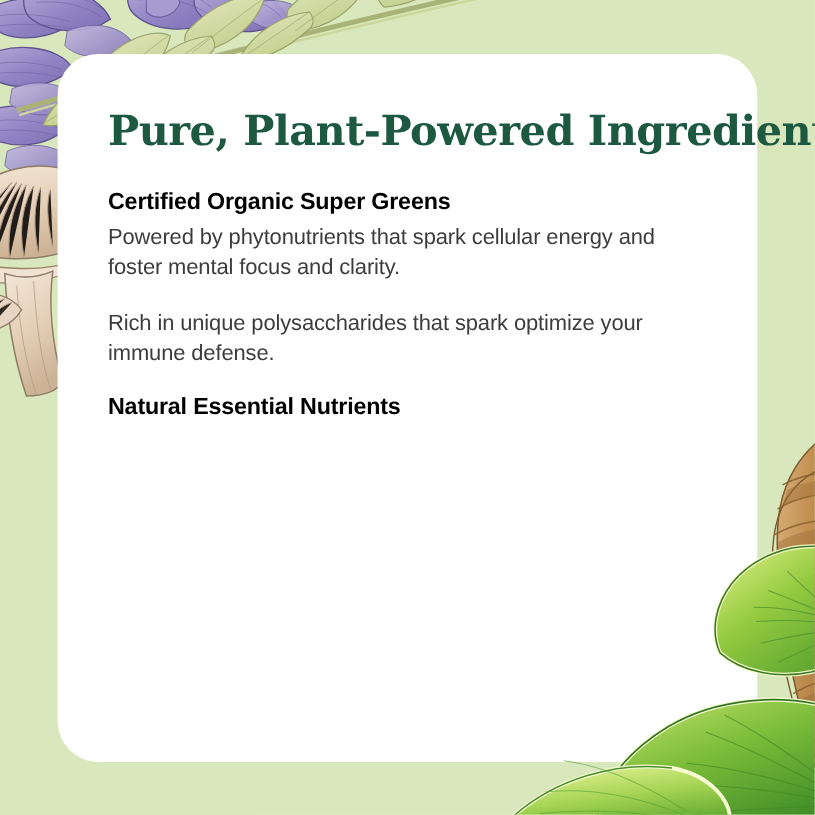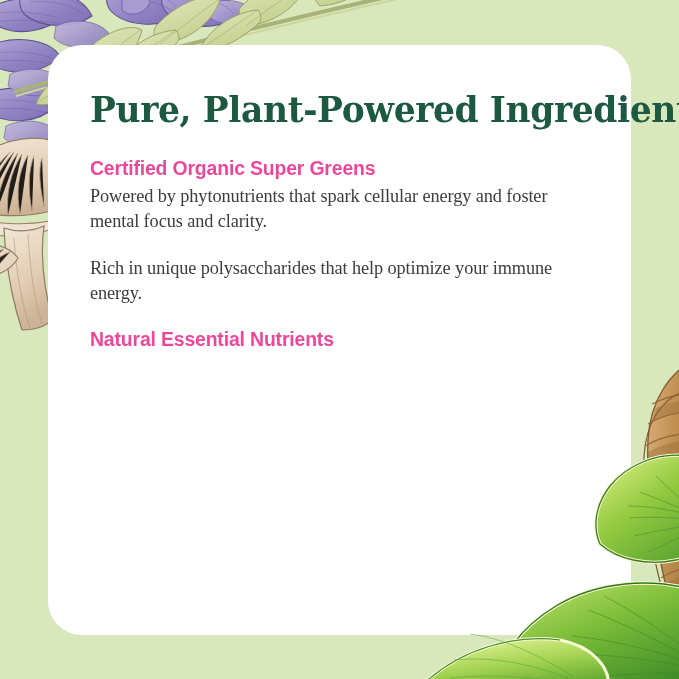--- a/index.html
+++ b/index.html
@@ -52,26 +52,26 @@
 
   .ingredient-block { margin-bottom: 21px; }
   .ingredient-block:last-child { margin-bottom: 14px; }
 
   .ingredient-heading {
     font-family: "Liberation Sans", sans-serif;
     font-weight: 700;
     font-size: 19.4px;
     line-height: 1.25;
     letter-spacing: -0.15px;
-    color: #ec4899;
+    color: #000000;
     margin-bottom: 4px;
   }
 
   .ingredient-desc {
-    font-family: Liberation Serif, serif;
+    font-family: Liberation Sans, sans-serif;
     font-weight: 400;
     font-size: 18.3px;
     line-height: 1.38;
     letter-spacing: -0.1px;
     color: #3c3c3c;
     max-width: 500px;
   }
 
   
   #art-foreground {
@@ -257,21 +257,21 @@
 
   <h1 id="panel-title">Pure, Plant-Powered Ingredients</h1>
 
   <div class="ingredient-block">
     <div class="ingredient-heading">Certified Organic Super Greens</div>
     <div class="ingredient-desc">Powered by phytonutrients that spark cellular energy and foster mental focus and clarity.</div>
   </div>
 
 
   <div class="ingredient-block">
-    <div class="ingredient-desc">Rich in unique polysaccharides that help optimize your immune energy.</div>
+    <div class="ingredient-desc">Rich in unique polysaccharides that spark optimize your immune defense.</div>
   </div>
 
   <div class="ingredient-block">
   </div>
 
   <div class="ingredient-block">
     <div class="ingredient-heading">Natural Essential Nutrients</div>
   </div>
 
 </div>

